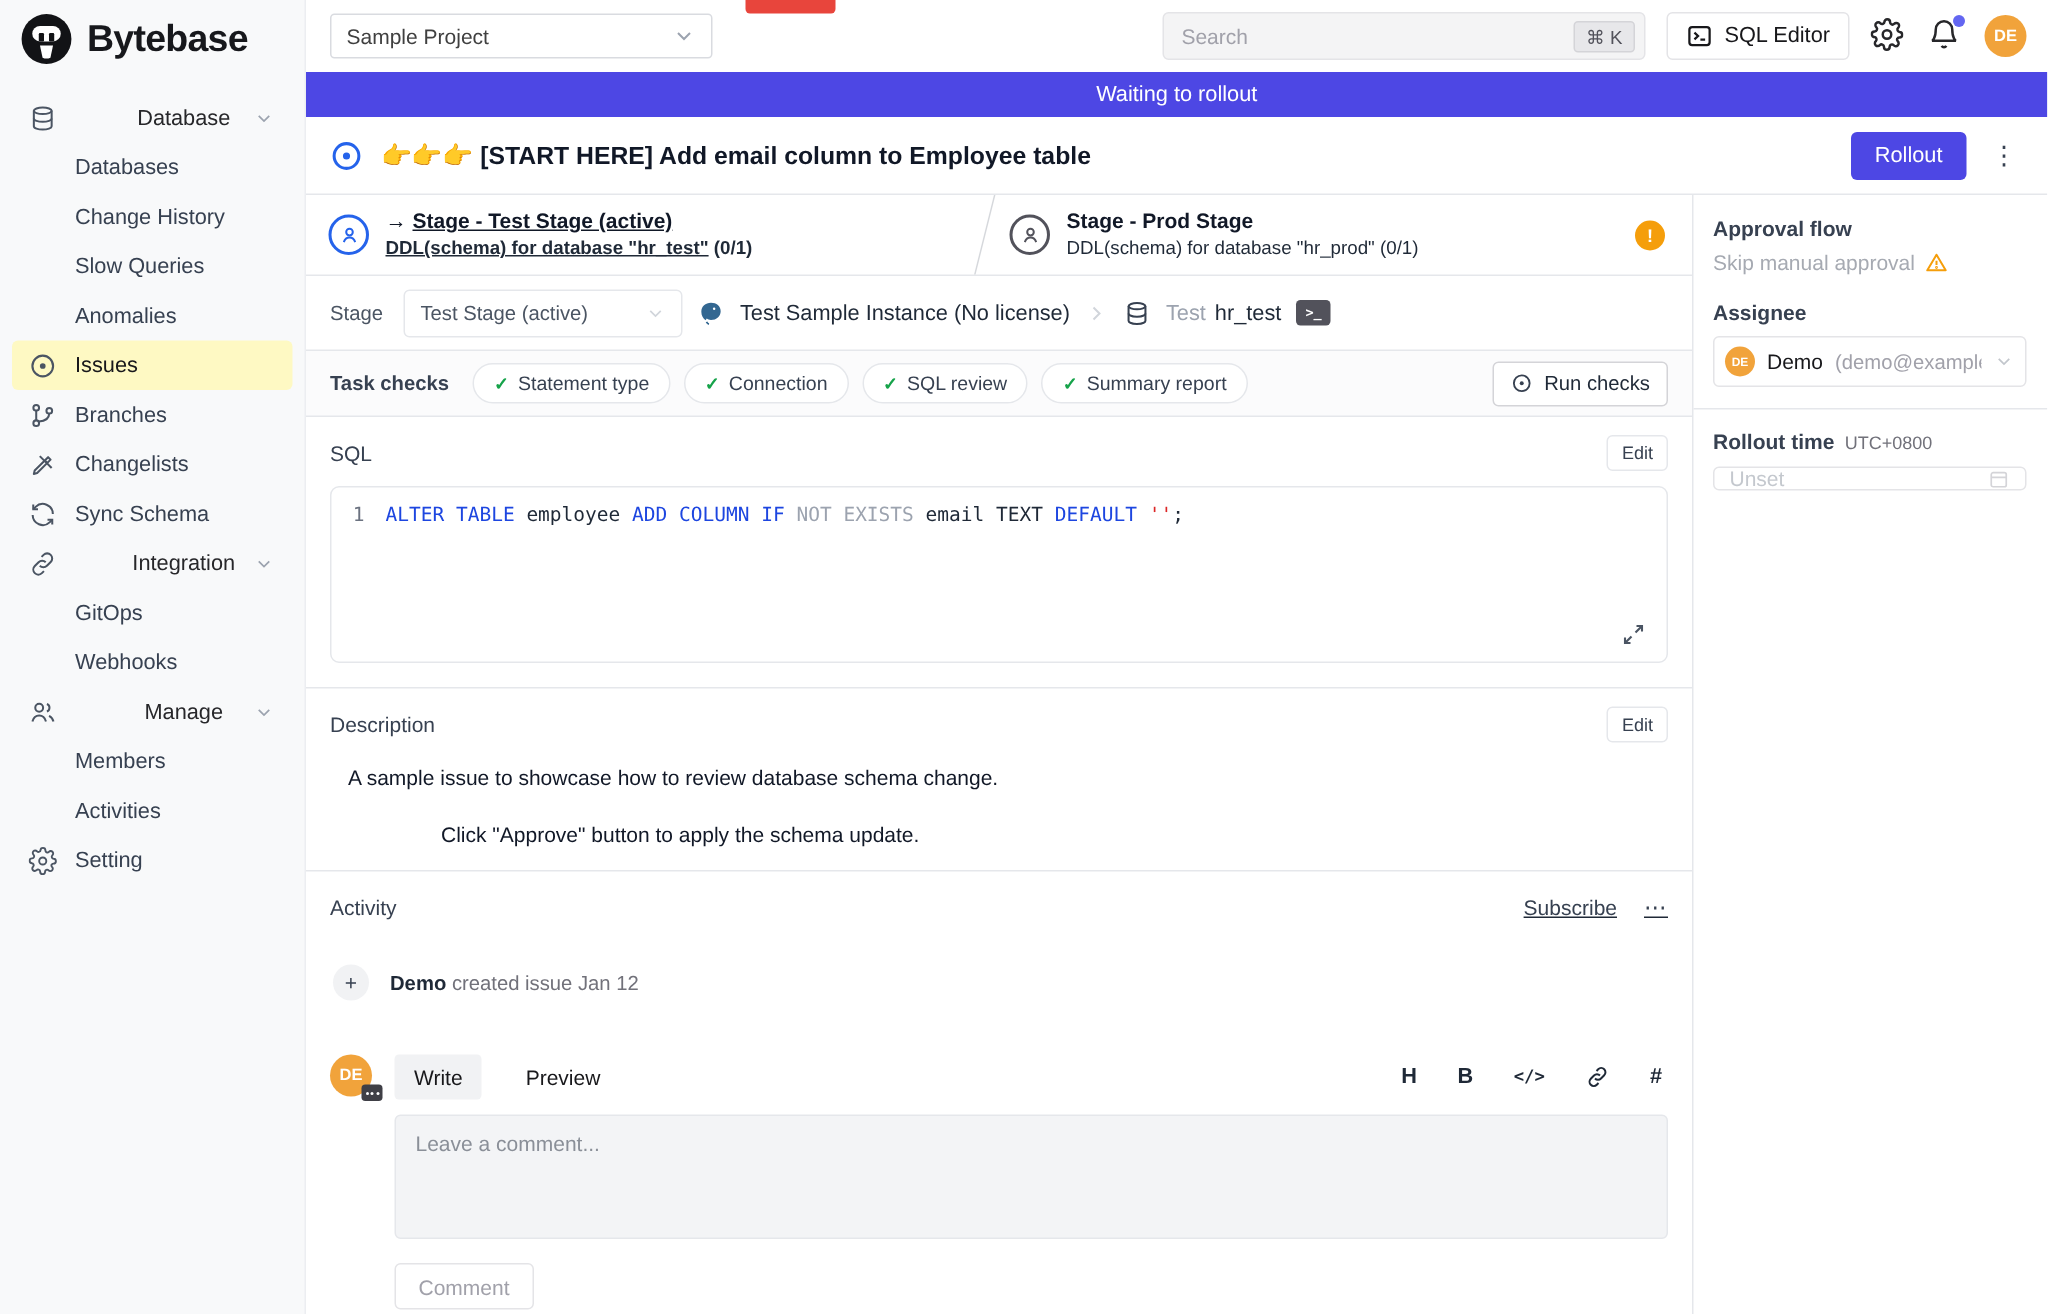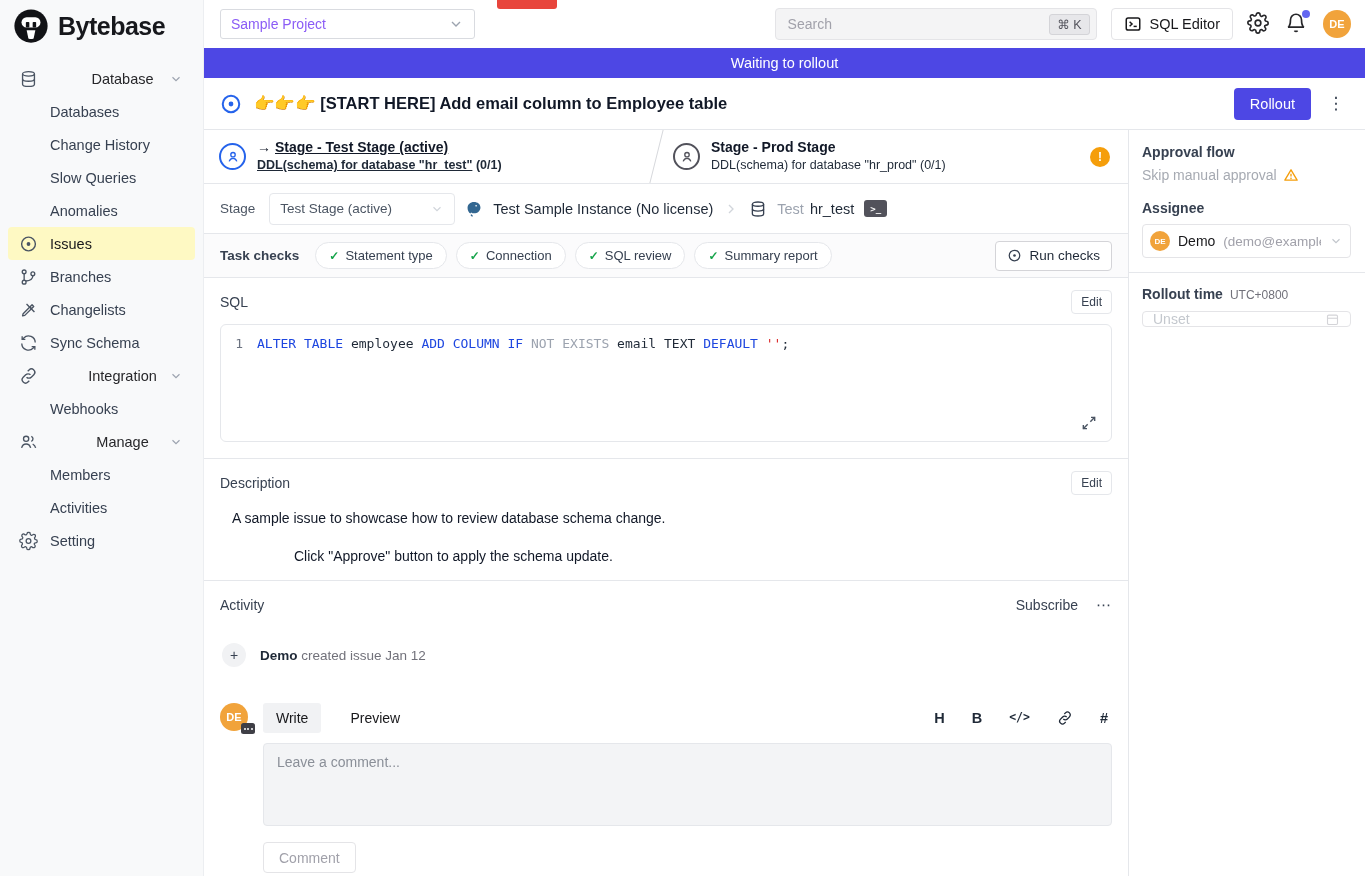--- a/index.html
+++ b/index.html
@@ -17,21 +17,21 @@
   .nav-item .nav-ico { position:absolute; left:11px; top:50%; transform:translateY(-50%); width:19px; height:19px; color:#4b5563; }
   .nav-item .nav-ico svg { width:19px; height:19px; display:block; }
   .nav-item.header { font-weight:500; color:#27272a;justify-content:center; }
   .nav-item.active { background:#fef9c3; font-weight:500; color:#18181b; }
   .nav-chev { position:absolute; right:12px; width:14px; height:14px; color:#9ca3af; }
   .nav-chev svg { width:14px; height:14px; display:block; }
 
   
   .main-wrap { flex:1; display:flex; flex-direction:column; min-width:0; }
   .topbar { height:48px; display:flex; align-items:center; padding:0 14px 0 16px; gap:14px; background:#fff; }
-  .proj-select { width:255px; height:30px; border:1px solid #d9dbe0; border-radius:3px; display:flex; align-items:center; padding:0 10px; font-size:14px; color:#8b5cf6; background:#fff; }
+  .proj-select { width:255px; height:30px; border:1px solid #d9dbe0; border-radius:3px; display:flex; align-items:center; padding:0 10px; font-size:14px; color:#404040; background:#fff; }
   .proj-select .sel-chev { margin-left:auto; width:16px; height:16px; color:#9ca3af; }
   .spacer { flex:1; }
   .searchbox { width:322px; height:32px; background:#f4f4f5; border:1px solid #e4e4e7; border-radius:4px; display:flex; align-items:center; padding:0 6px 0 12px; }
   .searchbox .ph { color:#a1a1aa; font-size:14px; flex:1; }
   .kbd { background:#e7e7ea; border:1px solid #d4d4d8; border-radius:3px; font-size:12.5px; color:#52525b; padding:2px 7px; }
   .sqled-btn { height:32px; border:1px solid #e4e4e7; border-radius:4px; background:#fff; display:flex; align-items:center; gap:8px; padding:0 12px; font-size:14.5px; color:#18181b; cursor:pointer; }
   .sqled-btn svg { width:18px; height:18px; }
   .icon-btn { width:24px; height:24px; color:#27272a; position:relative; cursor:pointer; }
   .icon-btn svg { width:22px; height:22px; display:block; }
   .notif-dot { position:absolute; top:-2px; right:-1px; width:8px; height:8px; border-radius:50%; background:#6366f1; }
@@ -102,21 +102,21 @@
   .tok-keyword { color:#1d46e0; }
   .tok-plain { color:#1f2937; }
   .tok-muted { color:#9ca3af; }
   .tok-string { color:#dc2626; }
   .expand-ico { position:absolute; right:14px; bottom:10px; width:16px; height:16px; color:#4b5563; cursor:pointer; }
   .expand-ico svg { width:16px; height:16px; display:block; }
 
   .desc-p { font-size:14px; color:#111827; margin:15px 0 0 12px; }
   .desc-p.indent { margin-left:74px; margin-top:22px; }
 
-  .act-head-right { margin-left:auto; display:flex; align-items:center; gap:18px; }
+  .act-head-right { margin-left:auto; display:flex; align-items:center; gap:18px;text-decoration:underline; }
   .subscribe { font-size:14px; color:#374151; cursor:pointer; }
   .dots-h { font-size:15px; color:#374151; letter-spacing:1px; cursor:pointer; }
   .act-item { margin-top:26px; display:flex; align-items:center; gap:14px; padding-left:2px; }
   .act-dot { width:24px; height:24px; border-radius:50%; background:#f1f2f4; color:#374151; font-size:14px; display:flex; align-items:center; justify-content:center; }
   .act-text { font-size:13.5px; color:#71717a; }
   .act-text b { color:#1f2937; font-weight:600; }
 
   .comment-block { margin-top:36px; padding:0 16px; display:flex; gap:15px; }
   .avatar-wrap { position:relative; width:28px; height:28px; flex:0 0 28px; }
   .badge-bubble { position:absolute; right:-7px; bottom:-3px; width:14px; height:11px; background:#3f3f46; border-radius:2.5px; display:flex; align-items:center; justify-content:center; gap:1.5px; }
@@ -244,20 +244,23 @@
               <path d="M9.5 13.5a4.2 4.2 0 0 0 6 0l3.2-3.2a4.24 4.24 0 0 0-6-6L11 6"></path>
               <path d="M14.5 10.5a4.2 4.2 0 0 0-6 0l-3.2 3.2a4.24 4.24 0 0 0 6 6L13 18"></path>
             </svg>
           </span>
           <span>Integration</span>
           <span class="nav-chev">
             <svg viewBox="0 0 24 24" fill="none" stroke="currentColor" stroke-width="2">
               <path d="M6 9l6 6 6-6"></path>
             </svg>
           </span>
+        </div>
+        <div class="nav-item">
+          <span>GitOps</span>
         </div>
         <div class="nav-item">
           <span>Webhooks</span>
         </div>
         <div class="nav-item header">
           <span class="nav-ico">
             <svg viewBox="0 0 24 24" fill="none" stroke="currentColor" stroke-width="1.7">
               <circle cx="9" cy="8" r="3.3"></circle>
               <path d="M3.3 19.5c.8-3 3-5 5.7-5s4.9 2 5.7 5"></path>
               <path d="M15.5 4.9a3.3 3.3 0 0 1 0 6.2"></path>

